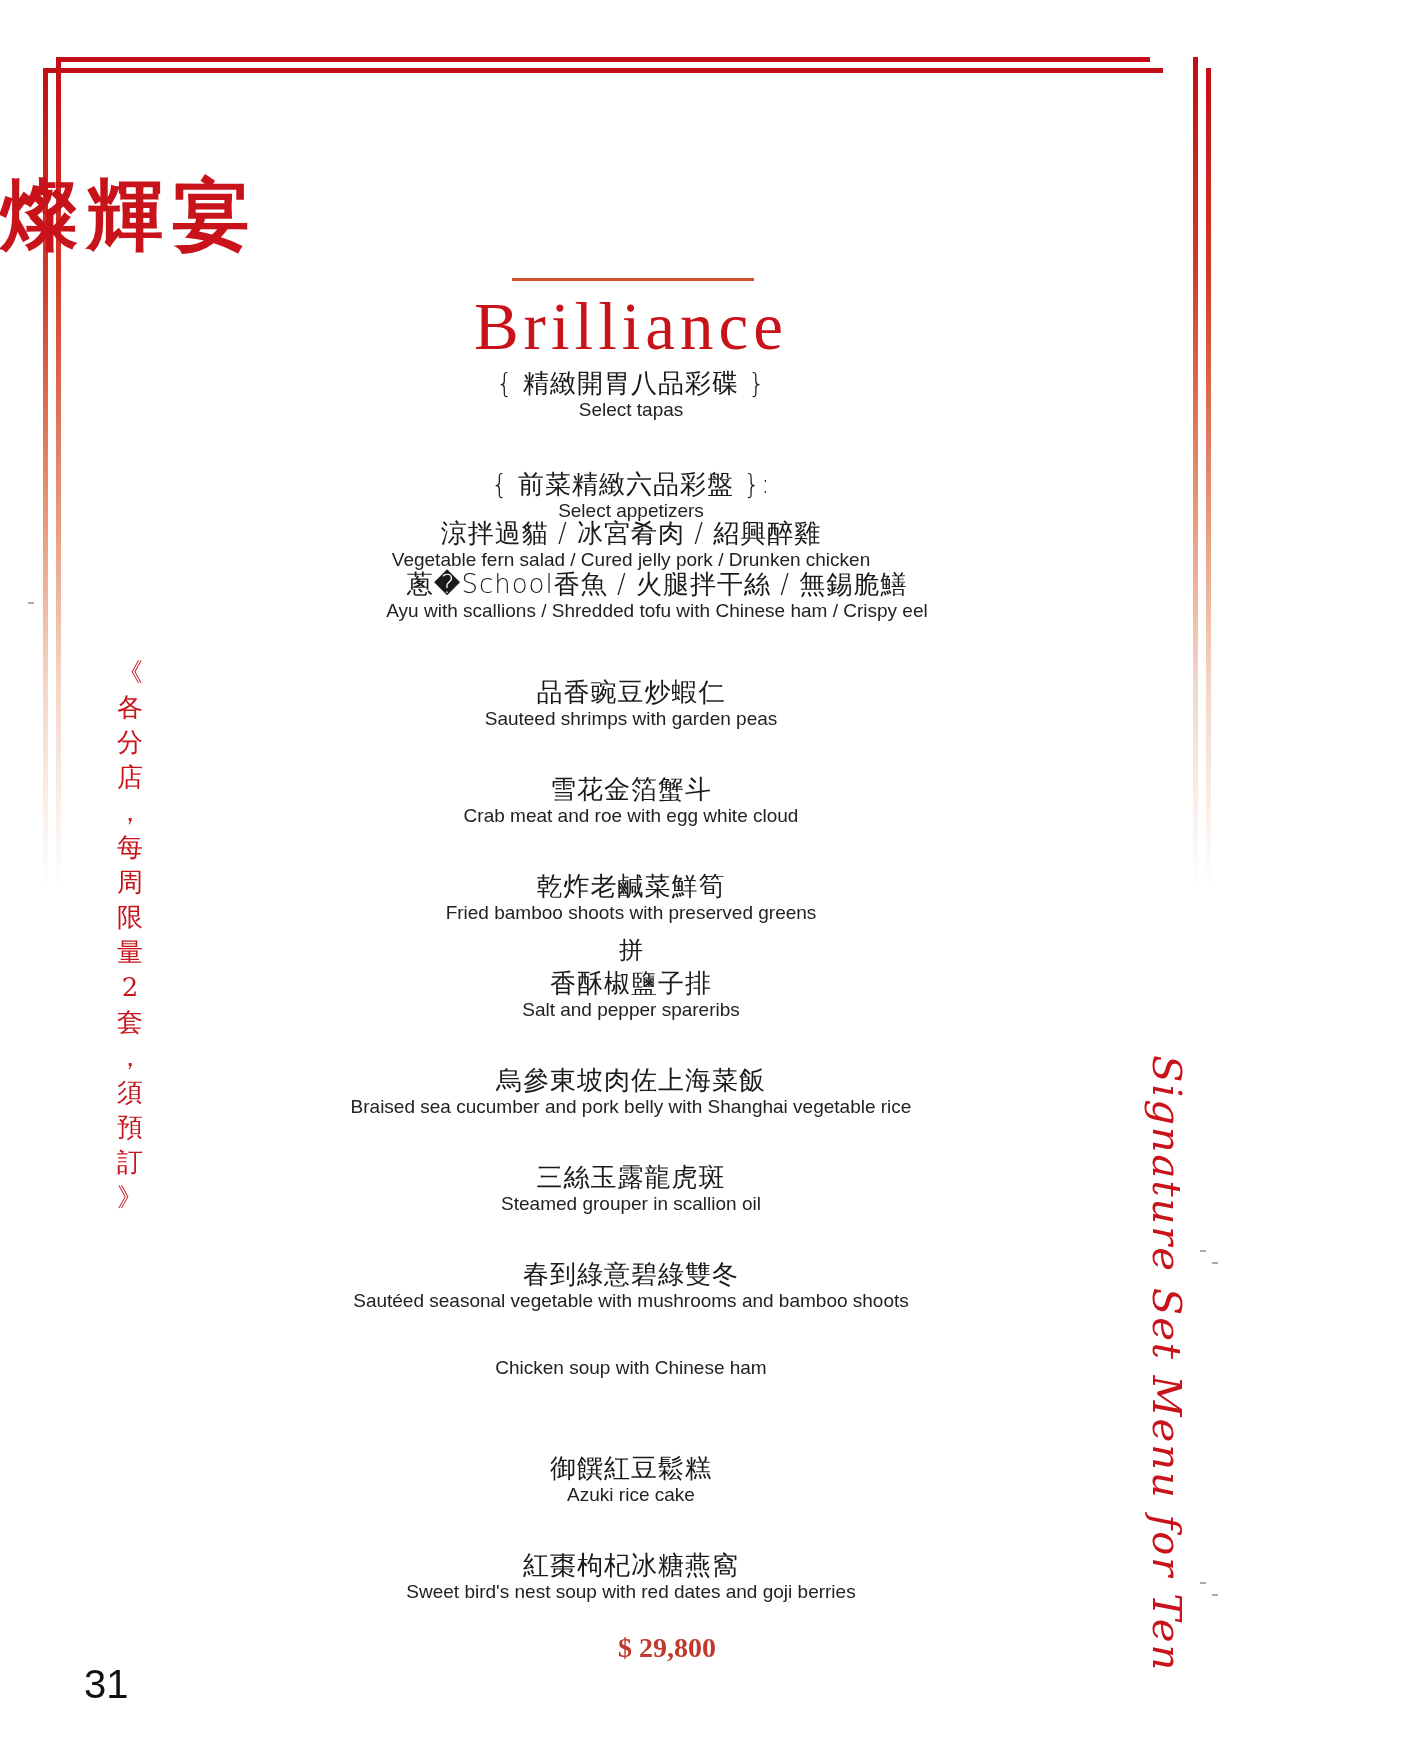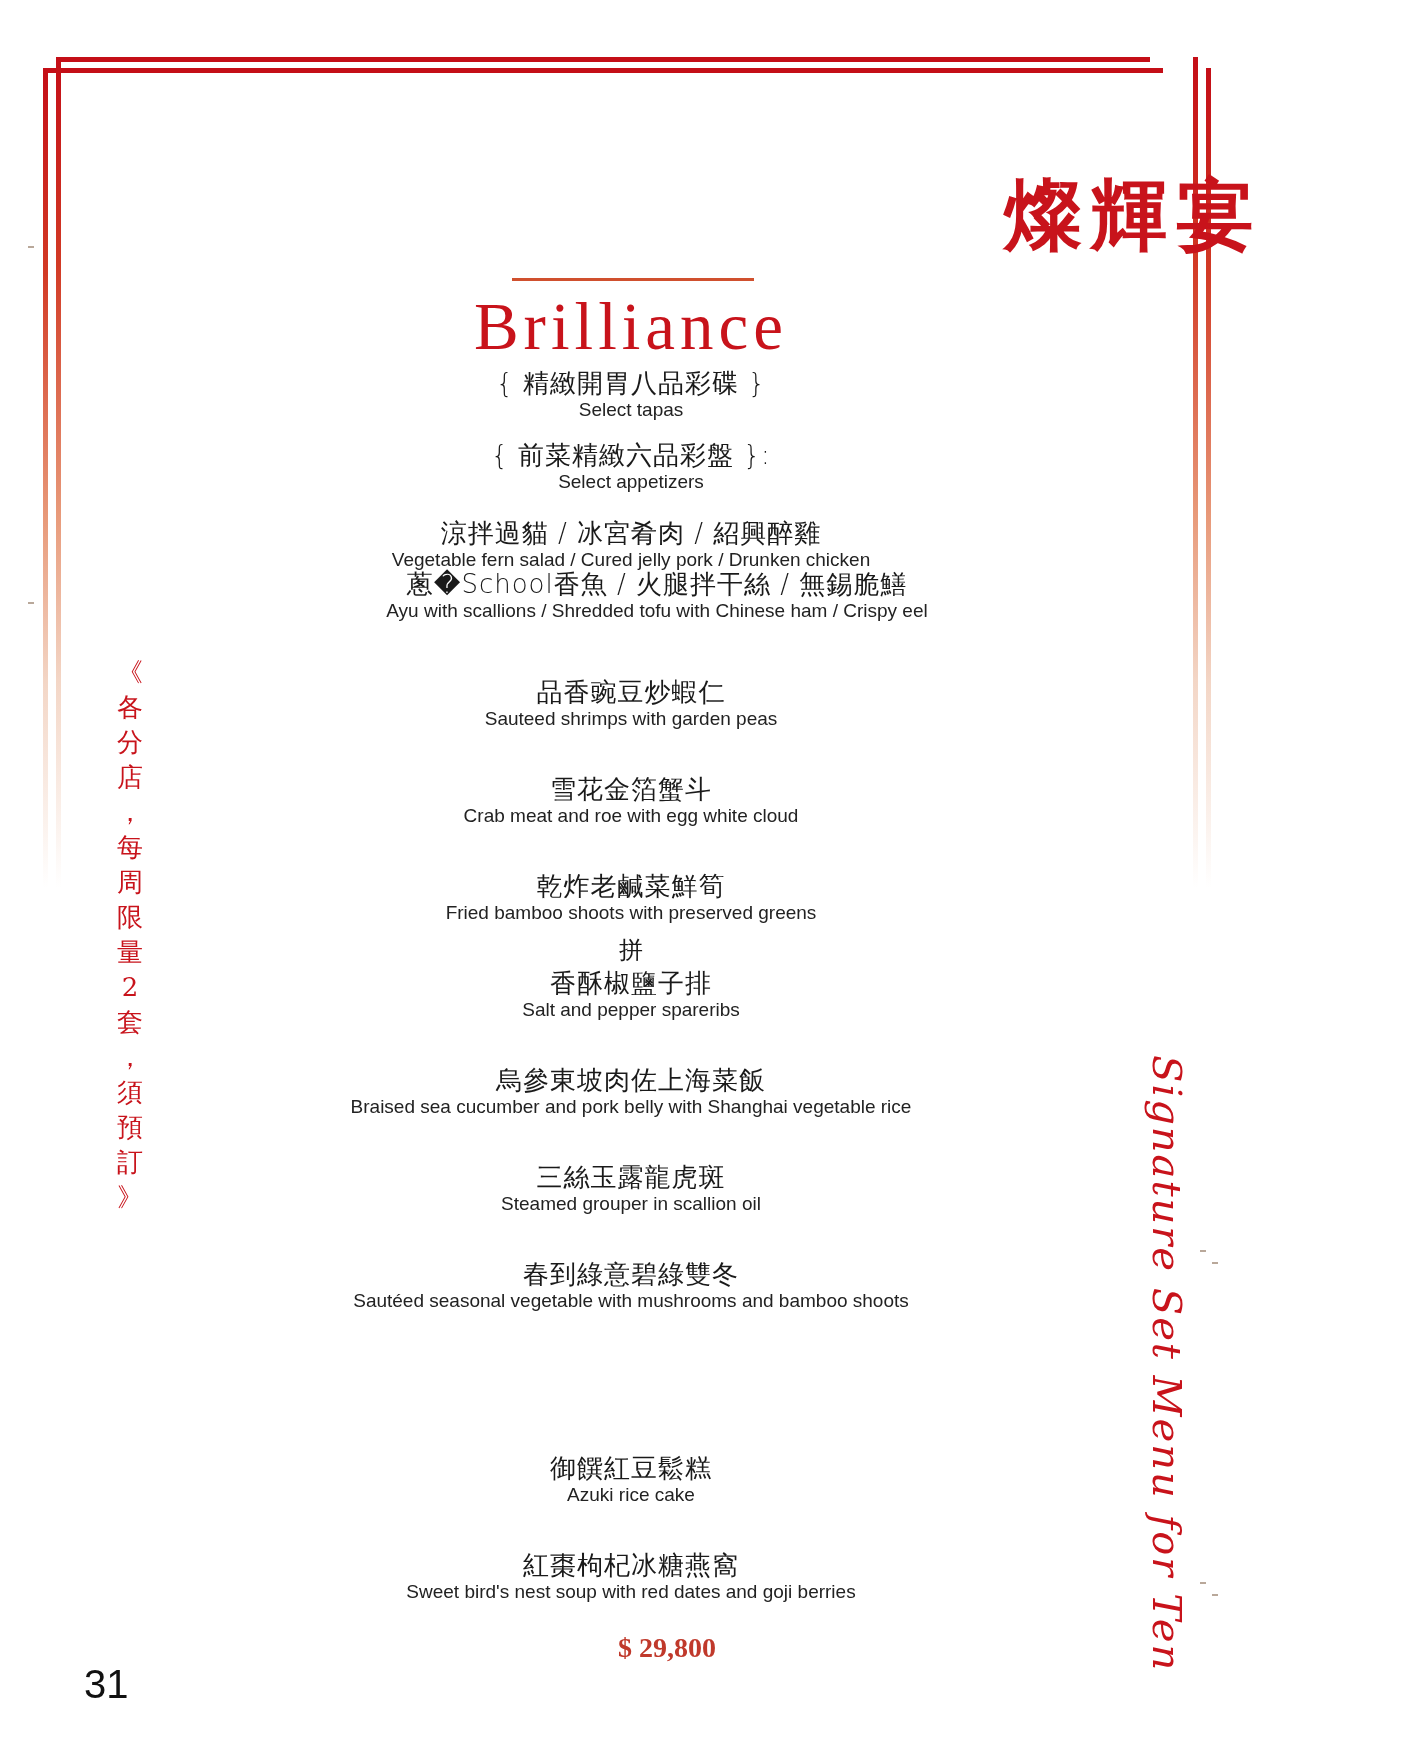--- a/index.html
+++ b/index.html
@@ -2,21 +2,21 @@
 <html><head>
 <meta charset="utf-8">
 <style>
   html, body { margin: 0; padding: 0; background: #ffffff; }
   body { width: 1405px; height: 1754px; position: relative; overflow: hidden; font-family: "DejaVu Sans", sans-serif; }
 
   .frame-line { position: absolute; }
   .h-line { height: 5px; background: #c40e17; }
   .v-line { width: 5px; background: linear-gradient(to bottom, #c40e17 0%, #d23a25 25%, #e89a7a 55%, #f3d6c6 75%, rgba(255,255,255,0) 100%); }
 
-  .title-zh { position: absolute; left: 0; width: 1262px; top: 170px; text-align: right; font-family: "DejaVu Serif", serif; font-size: 78px; font-weight: bold; color: #c8131b; letter-spacing: 8px; line-height: 90px; }
+  .title-zh { position: absolute; left: 0; width: 1262px; top: 170px; text-align: left; font-family: "DejaVu Serif", serif; font-size: 78px; font-weight: bold; color: #c8131b; letter-spacing: 8px; line-height: 90px; }
   .title-rule { position: absolute; left: 512px; width: 242px; top: 278px; height: 3px; background: #d0502e; }
   .title-en { position: absolute; left: 0; width: 1262px; top: 296px; text-align: center; font-family: "Liberation Serif", serif; font-size: 67px; color: #c8131b; letter-spacing: 5px; line-height: 60px; }
 
   .menu { position: absolute; left: 0; width: 1262px; top: 0; }
   .dish { position: absolute; left: 0; width: 1262px; text-align: center; color: #1a1a1a; }
   .zh { font-family: "DejaVu Sans", sans-serif; font-size: 26px; line-height: 30px; font-weight: 300; letter-spacing: 1px; }
   .en { font-family: "Liberation Sans", sans-serif; font-size: 19px; line-height: 24px; color: #222; }
   .joiner { font-family: "DejaVu Sans", sans-serif; font-size: 24px; line-height: 28px; }
 
   .price { position: absolute; left: 0; width: 1262px; top: 1632px; text-align: center; font-family: "Liberation Serif", serif; font-size: 28px; font-weight: bold; color: #c0392b; padding-left: 36px; }
@@ -49,21 +49,21 @@
 
 <div class="title-zh">燦輝宴</div>
 <div class="title-rule"></div>
 <div class="title-en">Brilliance</div>
 
 <div class="menu">
   <div class="dish" style="top:368px;">
     <div class="zh">{ 精緻開胃八品彩碟 }</div>
     <div class="en">Select tapas</div>
   </div>
-  <div class="dish" style="top:440px;">
+  <div class="dish" style="top:469px;">
     <div class="zh">{ 前菜精緻六品彩盤 }:</div>
     <div class="en">Select appetizers</div>
   </div>
   <div class="dish" style="top:518px;">
     <div class="zh">涼拌過貓 / 冰宮肴肉 / 紹興醉雞</div>
     <div class="en">Vegetable fern salad / Cured jelly pork / Drunken chicken</div>
   </div>
   <div class="dish" style="top:569px;padding-left:26px;">
     <div class="zh">蔥�School香魚 / 火腿拌干絲 / 無錫脆鱔</div>
     <div class="en">Ayu with scallions / Shredded tofu with Chinese ham / Crispy eel</div>
@@ -93,20 +93,21 @@
   </div>
   <div class="dish" style="top:1162px;">
     <div class="zh">三絲玉露龍虎斑</div>
     <div class="en">Steamed grouper in scallion oil</div>
   </div>
   <div class="dish" style="top:1259px;">
     <div class="zh">春到綠意碧綠雙冬</div>
     <div class="en">Sautéed seasonal vegetable with mushrooms and bamboo shoots</div>
   </div>
   <div class="dish" style="top:1356px;">
+    <div class="en">Chicken soup with Chinese ham</div>
   </div>
   <div class="dish" style="top:1453px;">
     <div class="zh">御饌紅豆鬆糕</div>
     <div class="en">Azuki rice cake</div>
   </div>
   <div class="dish" style="top:1550px;">
     <div class="zh">紅棗枸杞冰糖燕窩</div>
     <div class="en">Sweet bird's nest soup with red dates and goji berries</div>
   </div>
 </div>

